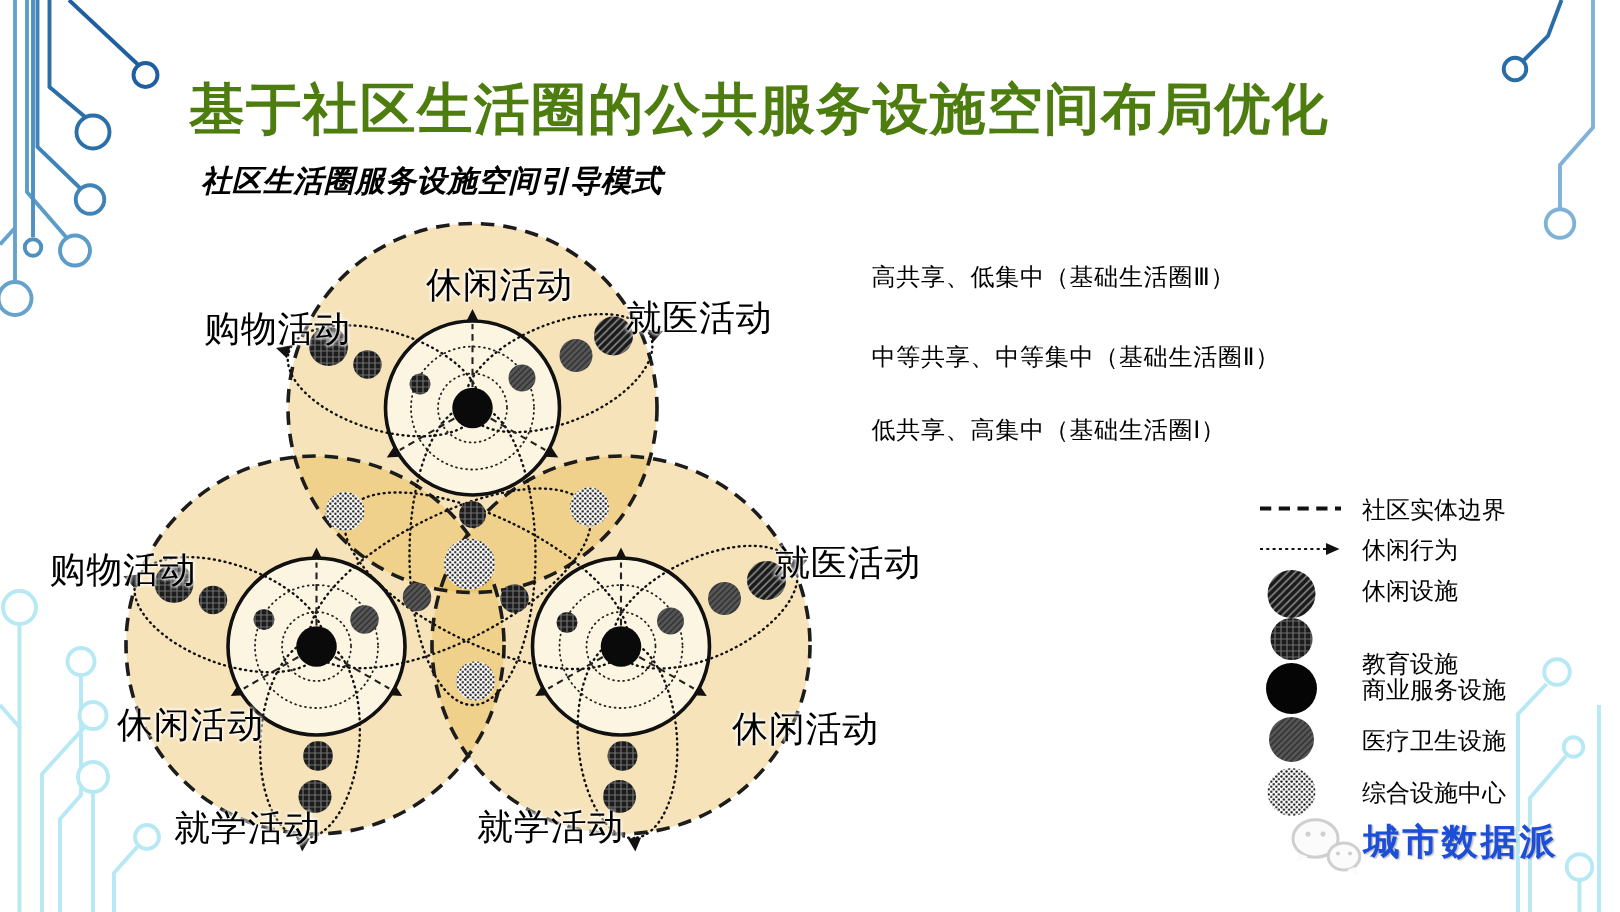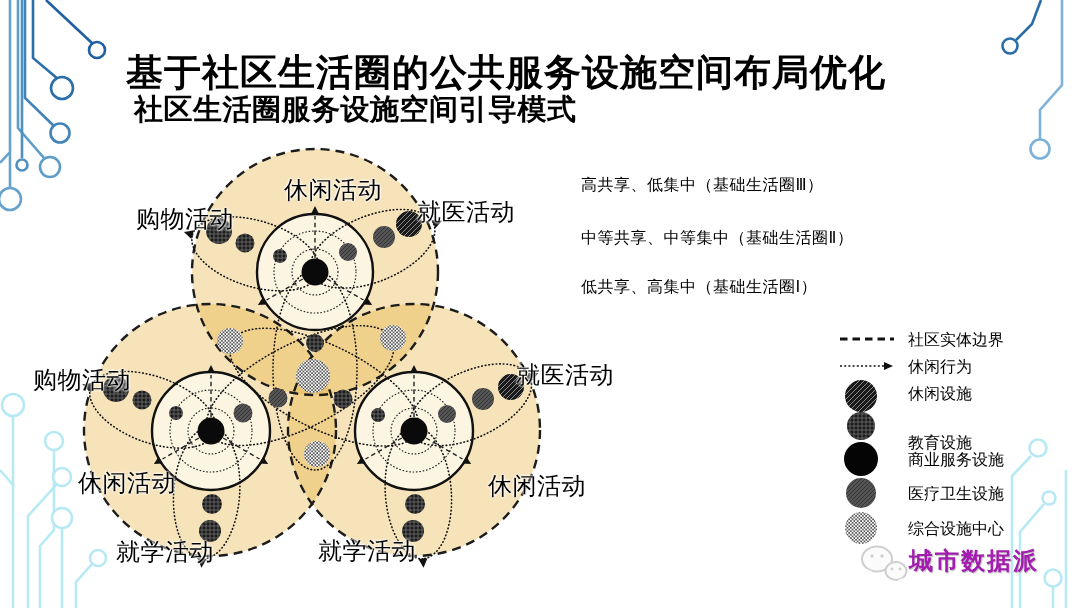--- a/index.html
+++ b/index.html
@@ -2,31 +2,31 @@
 <html><head>
 <meta charset="utf-8">
 <style>
   html,body{margin:0;padding:0;background:#fff;}
   .stage{
     position:relative;width:1080px;height:608px;background:#ffffff;overflow:hidden;
     font-family:"Liberation Sans","DejaVu Sans",sans-serif;color:#000;
   }
   .stage svg.layer{position:absolute;left:0;top:0;}
   .abs{position:absolute;white-space:nowrap;}
-  .title{left:126px;top:48px;font-size:37px;font-weight:900;letter-spacing:1px;color:#000000;}
-  .subtitle{left:134px;top:90px;font-size:29px;font-weight:800;letter-spacing:0.5px;}
+  .title{left:126px;top:48px;font-size:37px;font-weight:900;letter-spacing:1px;color:#4d7c0f;}
+  .subtitle{left:134px;top:107px;font-size:20px;font-weight:800;letter-spacing:0.5px;font-style:italic;}
   .principle{left:581px;font-size:16px;font-weight:500;letter-spacing:0.5px;}
   .act-label{
     font-size:24px;font-weight:500;letter-spacing:0.5px;
     text-shadow:0 0 2px #fff,0 0 3px #fff,0 0 3px #fff;
   }
   .legend-label{left:908px;font-size:16px;font-weight:400;text-align:center;}
   .watermark{
     left:909px;top:545px;font-size:24px;font-weight:700;letter-spacing:2px;
-    color:#a21caf;text-shadow:1px 1px 1px #bcbcbc,-1px -1px 0 #ffffff;
+    color:#1d4ed8;text-shadow:1px 1px 1px #bcbcbc,-1px -1px 0 #ffffff;
   }
 </style>
 </head>
 <body>
 
 <div class="stage">
 
   <svg class="layer" width="1080" height="608" viewBox="0 0 1080 608">
     <defs>
       <pattern id="pat-edu" width="4" height="4" patternUnits="userSpaceOnUse">

